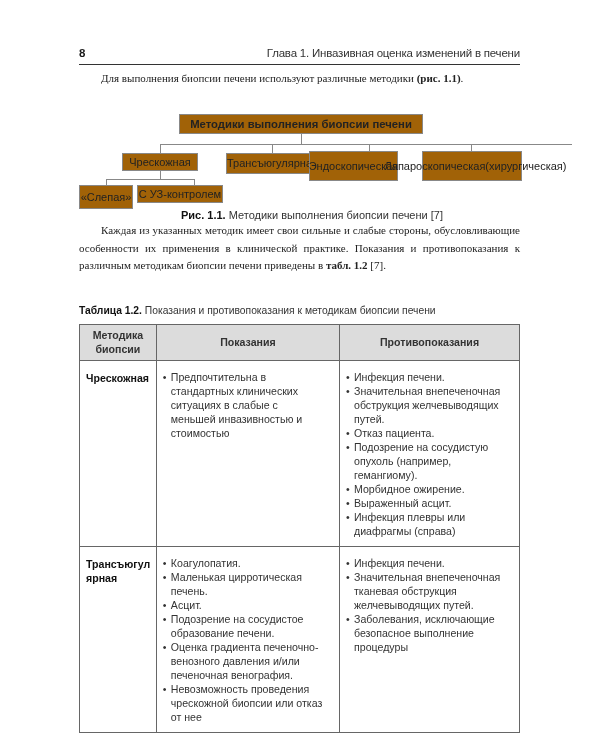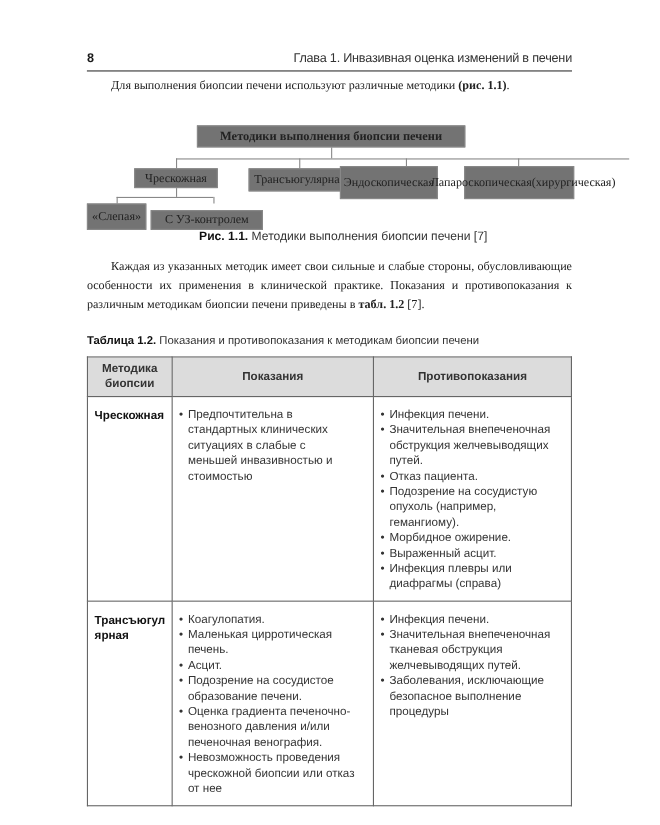--- a/index.html
+++ b/index.html
@@ -6,25 +6,25 @@
   body { width:600px; height:750px; position:relative; overflow:hidden; color:#1a1a1a; }
   .page { position:absolute; left:0; top:0; width:600px; height:750px; }
 
   .running-head { position:absolute; left:79px; top:46px; width:441px; height:18px; border-bottom:1px solid #333; font-family:"Liberation Sans", sans-serif; font-size:11.5px; }
   .running-head .pnum { position:absolute; left:0; top:1px; font-weight:bold; }
   .running-head .chap { position:absolute; right:0; top:1px; color:#333; letter-spacing:-0.2px; }
 
   .para { position:absolute; left:79px; width:441px; font-family:"Liberation Serif", serif; font-size:11px; line-height:17.6px; text-align:justify; color:#222; }
   .para .indent { display:inline-block; width:22px; }
   .p1 { top:70px; }
-  .p2 { top:234px; }
+  .p2 { top:222px; }
 
   
   .diagram { position:absolute; left:0; top:0; width:600px; height:230px; font-family:"Liberation Sans", sans-serif; }
-  .dbox { position:absolute; border:1px solid #888; background:#737373; font-size:11px; color:#222; display:flex; align-items:center; justify-content:center; line-height:12.5px; box-sizing:border-box;font-family:Liberation Serif, serif; }
+  .dbox { position:absolute; border:1px solid #888; background:#a16207; font-size:11px; color:#222; display:flex; align-items:center; justify-content:center; line-height:12.5px; box-sizing:border-box; }
   .dline { position:absolute; background:#888; }
   .root { left:179px; top:114px; width:244px; height:20px; font-weight:bold; font-size:11.3px; }
   .fig-cap { position:absolute; left:0; width:600px; top:209px; text-align:center; font-family:"Liberation Sans", sans-serif; font-size:11px; color:#333;padding-left:12px; }
   .fig-cap b { color:#111; }
 
   .tbl-cap { position:absolute; left:79px; top:305px; font-family:"Liberation Sans", sans-serif; font-size:10.3px; color:#333; }
   .tbl-cap b { color:#111; }
 
   table.t { position:absolute; left:79px; top:324px; width:441px; border-collapse:collapse; font-family:"Liberation Sans", sans-serif; font-size:10.6px; color:#333; }
   table.t th, table.t td { border:1px solid #666; vertical-align:top; padding:0; }
@@ -69,21 +69,21 @@
       <span>Лапароскопическая</span>
       <span>(хирургическая)</span>
     </div>
 
     <div class="dline" style="left:160px; top:171px; width:1px; height:8px;"></div>
     <div class="dline" style="left:106px; top:179px; width:88px; height:1px;"></div>
     <div class="dline" style="left:106px; top:179px; width:1px; height:6px;"></div>
     <div class="dline" style="left:194px; top:179px; width:1px; height:6px;"></div>
 
     <div class="dbox" style="left:79px; top:185px; width:54px; height:24px;">«Слепая»</div>
-    <div class="dbox" style="left:137px; top:191px; width:102px; height:18px;">С УЗ-контролем</div>
+    <div class="dbox" style="left:137px; top:185px; width:86px; height:18px;">С УЗ-контролем</div>
   </div>
 
   <div class="fig-cap"><b>Рис. 1.1.</b><span> Методики выполнения биопсии печени [7]</span></div>
 
   <div class="para p2"><span class="indent"></span><span>Каждая из указанных методик имеет свои сильные и слабые стороны, обусловливающие особенности их применения в клинической практике. Показания и противопоказания к различным методикам биопсии печени приведены в </span><b>табл. 1.2</b><span> [7].</span></div>
 
   <div class="tbl-cap"><b>Таблица 1.2.</b><span> Показания и противопоказания к методикам биопсии печени</span></div>
 
   <table class="t">
     <thead>

